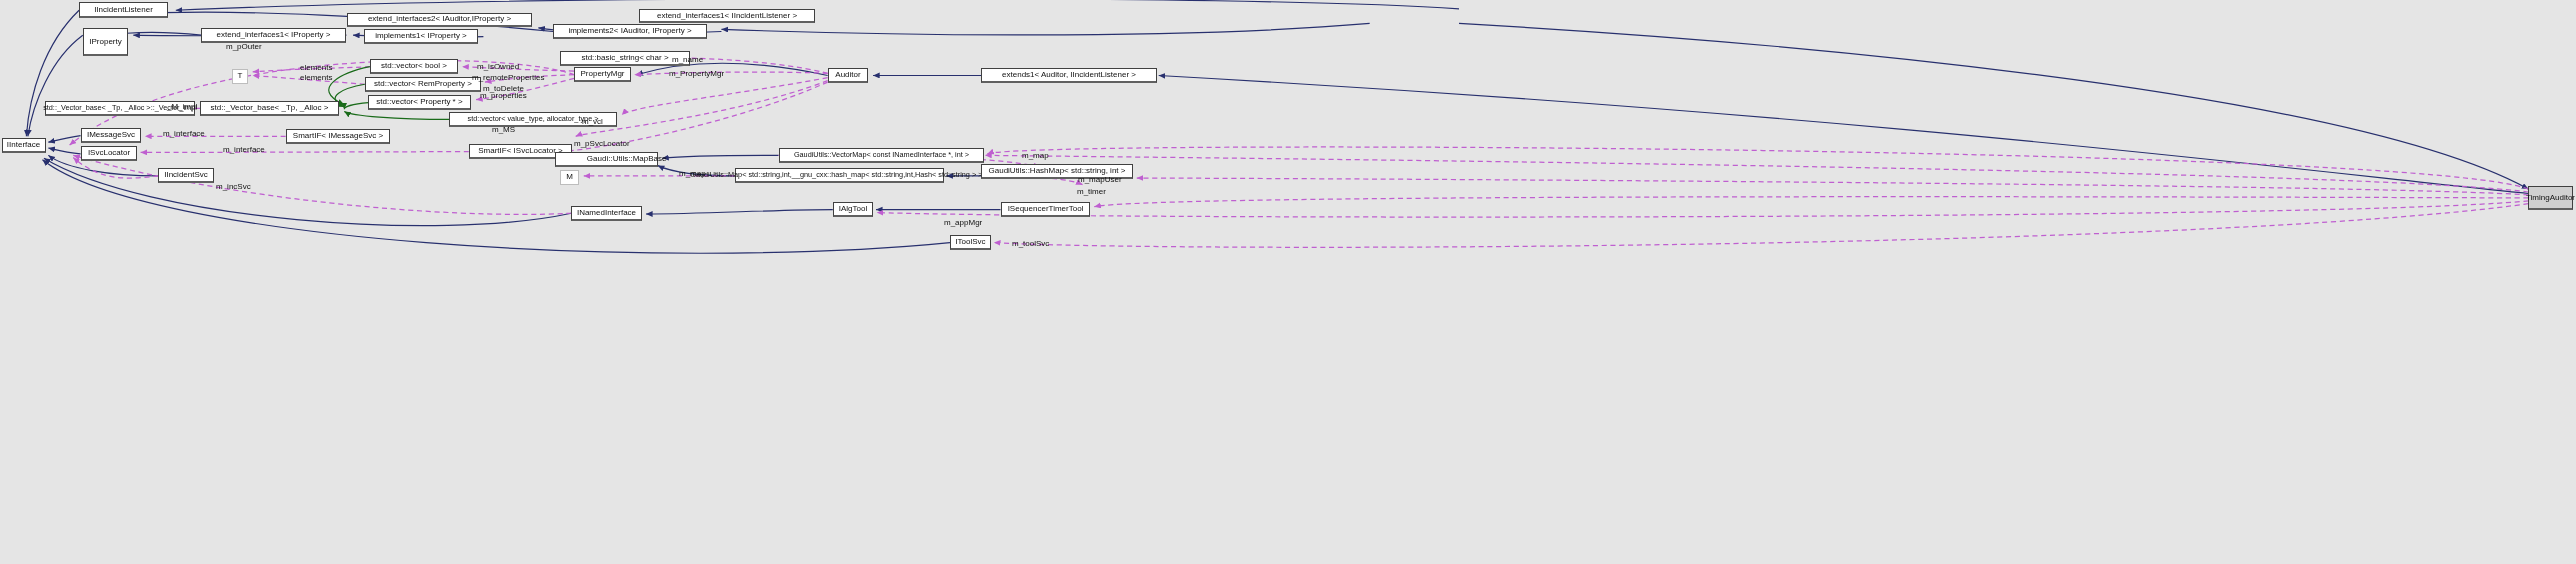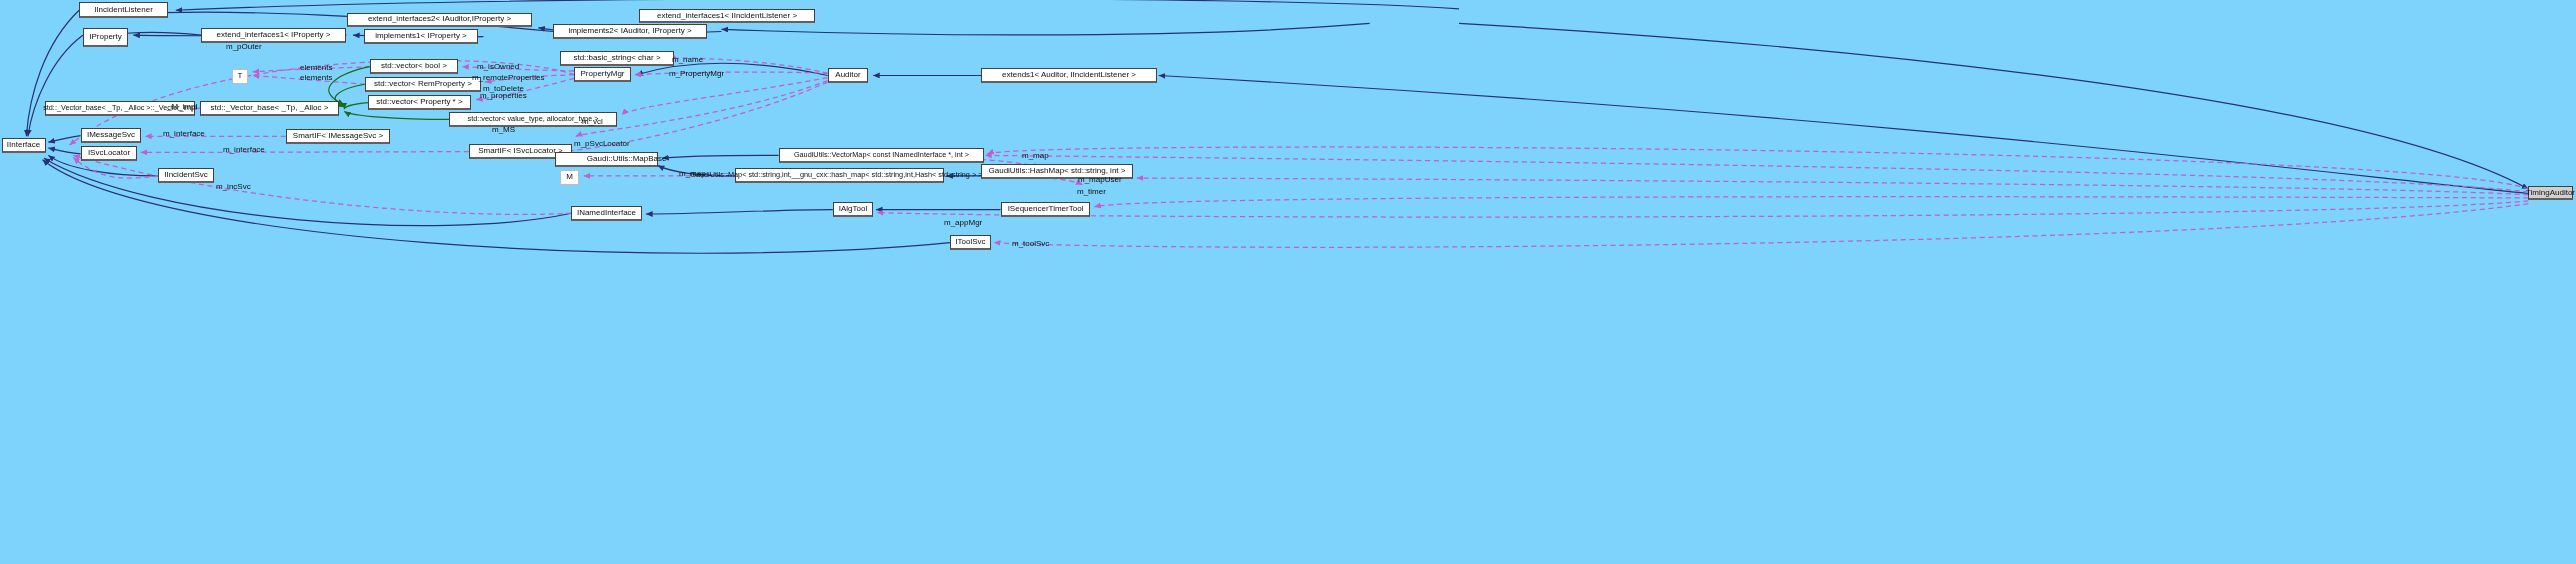--- a/index.html
+++ b/index.html
@@ -1,17 +1,17 @@
 <!DOCTYPE html>
 <html style="font-size:11.7px"><head>
 <meta charset="utf-8">
 <style>
   html,body{margin:0;padding:0;background:#ffffff;}
   body{font-family:"Liberation Sans",sans-serif;}
-  #canvas{position:relative;width:2576px;height:565px;background:#7dd3fc;overflow:hidden;}
+  #canvas{position:relative;width:2576px;height:565px;background:#e5e5e5;overflow:hidden;}
   svg#edges{position:absolute;left:0;top:0;width:2576px;height:565px;pointer-events:none;}
 
   .node{
     position:absolute;
     box-sizing:border-box;
     background:#ffffff;
     border:0.7px solid #404040;
     border-bottom:2.2px solid #606060;
     display:flex;align-items:center;justify-content:center;
     font-size:8px;
@@ -114,25 +114,25 @@
       <path d="M498,115 C470,120 440,132 470,146"></path>
       <path d="M503,140 C480,142 470,146 470,149"></path>
       <path d="M613,163 C540,163 480,158 470,152"></path>
     </g>
   </svg>
 
   <div id="node-host">
       <div class="node" style="left: 79px; top: 2.2px; width: 89px; height: 16px;">IIncidentListener</div>
       <div class="node" style="left: 347px; top: 12.5px; width: 185px; height: 14.6px;">extend_interfaces2&lt; IAuditor,IProperty &gt;</div>
       <div class="node" style="left: 639px; top: 8.8px; width: 176px; height: 14.6px;">extend_interfaces1&lt; IIncidentListener &gt;</div>
-      <div class="node" style="left: 83px; top: 28px; width: 45px; height: 19px;">IProperty</div>
+      <div class="node" style="left: 83px; top: 28px; width: 45px; height: 28px;">IProperty</div>
       <div class="node" style="left: 201px; top: 28px; width: 145px; height: 14.6px;">extend_interfaces1&lt; IProperty &gt;</div>
       <div class="node" style="left: 364px; top: 29px; width: 114px; height: 14.6px;">implements1&lt; IProperty &gt;</div>
       <div class="node" style="left: 553px; top: 24px; width: 154px; height: 14.6px;">implements2&lt; IAuditor, IProperty &gt;</div>
-      <div class="node" style="left: 560px; top: 51px; width: 114px; height: 14.6px;">std::basic_string&lt; char &gt;</div>
+      <div class="node" style="left: 560px; top: 51px; width: 130px; height: 14.6px;">std::basic_string&lt; char &gt;</div>
       <div class="node" style="left: 574px; top: 67px; width: 57px; height: 14.6px;">PropertyMgr</div>
       <div class="node" style="left: 828px; top: 68px; width: 40px; height: 14.6px;">Auditor</div>
       <div class="node" style="left: 981px; top: 68px; width: 176px; height: 14.6px;">extends1&lt; Auditor, IIncidentListener &gt;</div>
       <div class="node plain" style="left: 232px; top: 69px; width: 16px; height: 14.6px;">T</div>
       <div class="node" style="left: 370px; top: 59px; width: 88px; height: 14.6px;">std::vector&lt; bool &gt;</div>
       <div class="node" style="left: 365px; top: 77px; width: 116px; height: 14.6px;">std::vector&lt; RemProperty &gt;</div>
       <div class="node" style="left: 368px; top: 95px; width: 103px; height: 14.6px;">std::vector&lt; Property * &gt;</div>
       <div class="node sm" style="left: 449px; top: 112px; width: 168px; height: 14.6px;">std::vector&lt; value_type, allocator_type &gt;</div>
       <div class="node sm" style="left: 45px; top: 101px; width: 150px; height: 14.6px;">std::_Vector_base&lt; _Tp, _Alloc &gt;::_Vector_impl</div>
       <div class="node" style="left: 200px; top: 101px; width: 139px; height: 14.6px;">std::_Vector_base&lt; _Tp, _Alloc &gt;</div>
@@ -140,21 +140,21 @@
       <div class="node" style="left: 81px; top: 128px; width: 60px; height: 14.6px;">IMessageSvc</div>
       <div class="node" style="left: 81px; top: 146px; width: 56px; height: 14.6px;">ISvcLocator</div>
       <div class="node" style="left: 286px; top: 129px; width: 104px; height: 14.6px;">SmartIF&lt; IMessageSvc &gt;</div>
       <div class="node" style="left: 469px; top: 144px; width: 103px; height: 14.6px;">SmartIF&lt; ISvcLocator &gt;</div>
       <div class="node" style="left: 555px; top: 152px; width: 103px; height: 14.6px; padding-left: 44px;">Gaudi::Utils::MapBase</div>
       <div class="node sm" style="left: 779px; top: 148px; width: 205px; height: 14.6px;">GaudiUtils::VectorMap&lt; const INamedInterface *, int &gt;</div>
       <div class="node" style="left: 158px; top: 168px; width: 56px; height: 14.6px;">IIncidentSvc</div>
       <div class="node plain" style="left: 560px; top: 170px; width: 19px; height: 14.6px;">M</div>
       <div class="node sm" style="left: 735px; top: 168px; width: 209px; height: 14.6px;">GaudiUtils::Map&lt; std::string,int,__gnu_cxx::hash_map&lt; std::string,int,Hash&lt; std::string &gt; &gt; &gt;</div>
       <div class="node" style="left: 981px; top: 164px; width: 152px; height: 14.6px;">GaudiUtils::HashMap&lt; std::string, int &gt;</div>
-      <div class="node focus" style="left: 2528px; top: 186px; width: 45px; height: 14px;">TimingAuditor</div>
+      <div class="node focus" style="left: 2528px; top: 186px; width: 45px; height: 24px;">TimingAuditor</div>
       <div class="node" style="left: 571px; top: 206px; width: 71px; height: 14.6px;">INamedInterface</div>
       <div class="node" style="left: 833px; top: 202px; width: 40px; height: 14.6px;">IAlgTool</div>
       <div class="node" style="left: 1001px; top: 202px; width: 89px; height: 14.6px;">ISequencerTimerTool</div>
       <div class="node" style="left: 950px; top: 235px; width: 41px; height: 14.6px;">IToolSvc</div>
     </div>
   <div id="label-host">
       <span class="edge-label" style="left: 226px; top: 43px;">m_pOuter</span>
       <span class="edge-label" style="left: 300px; top: 64px;">elements</span>
       <span class="edge-label" style="left: 300px; top: 74px;">elements</span>
       <span class="edge-label" style="left: 477px; top: 63px;">m_isOwned</span>

